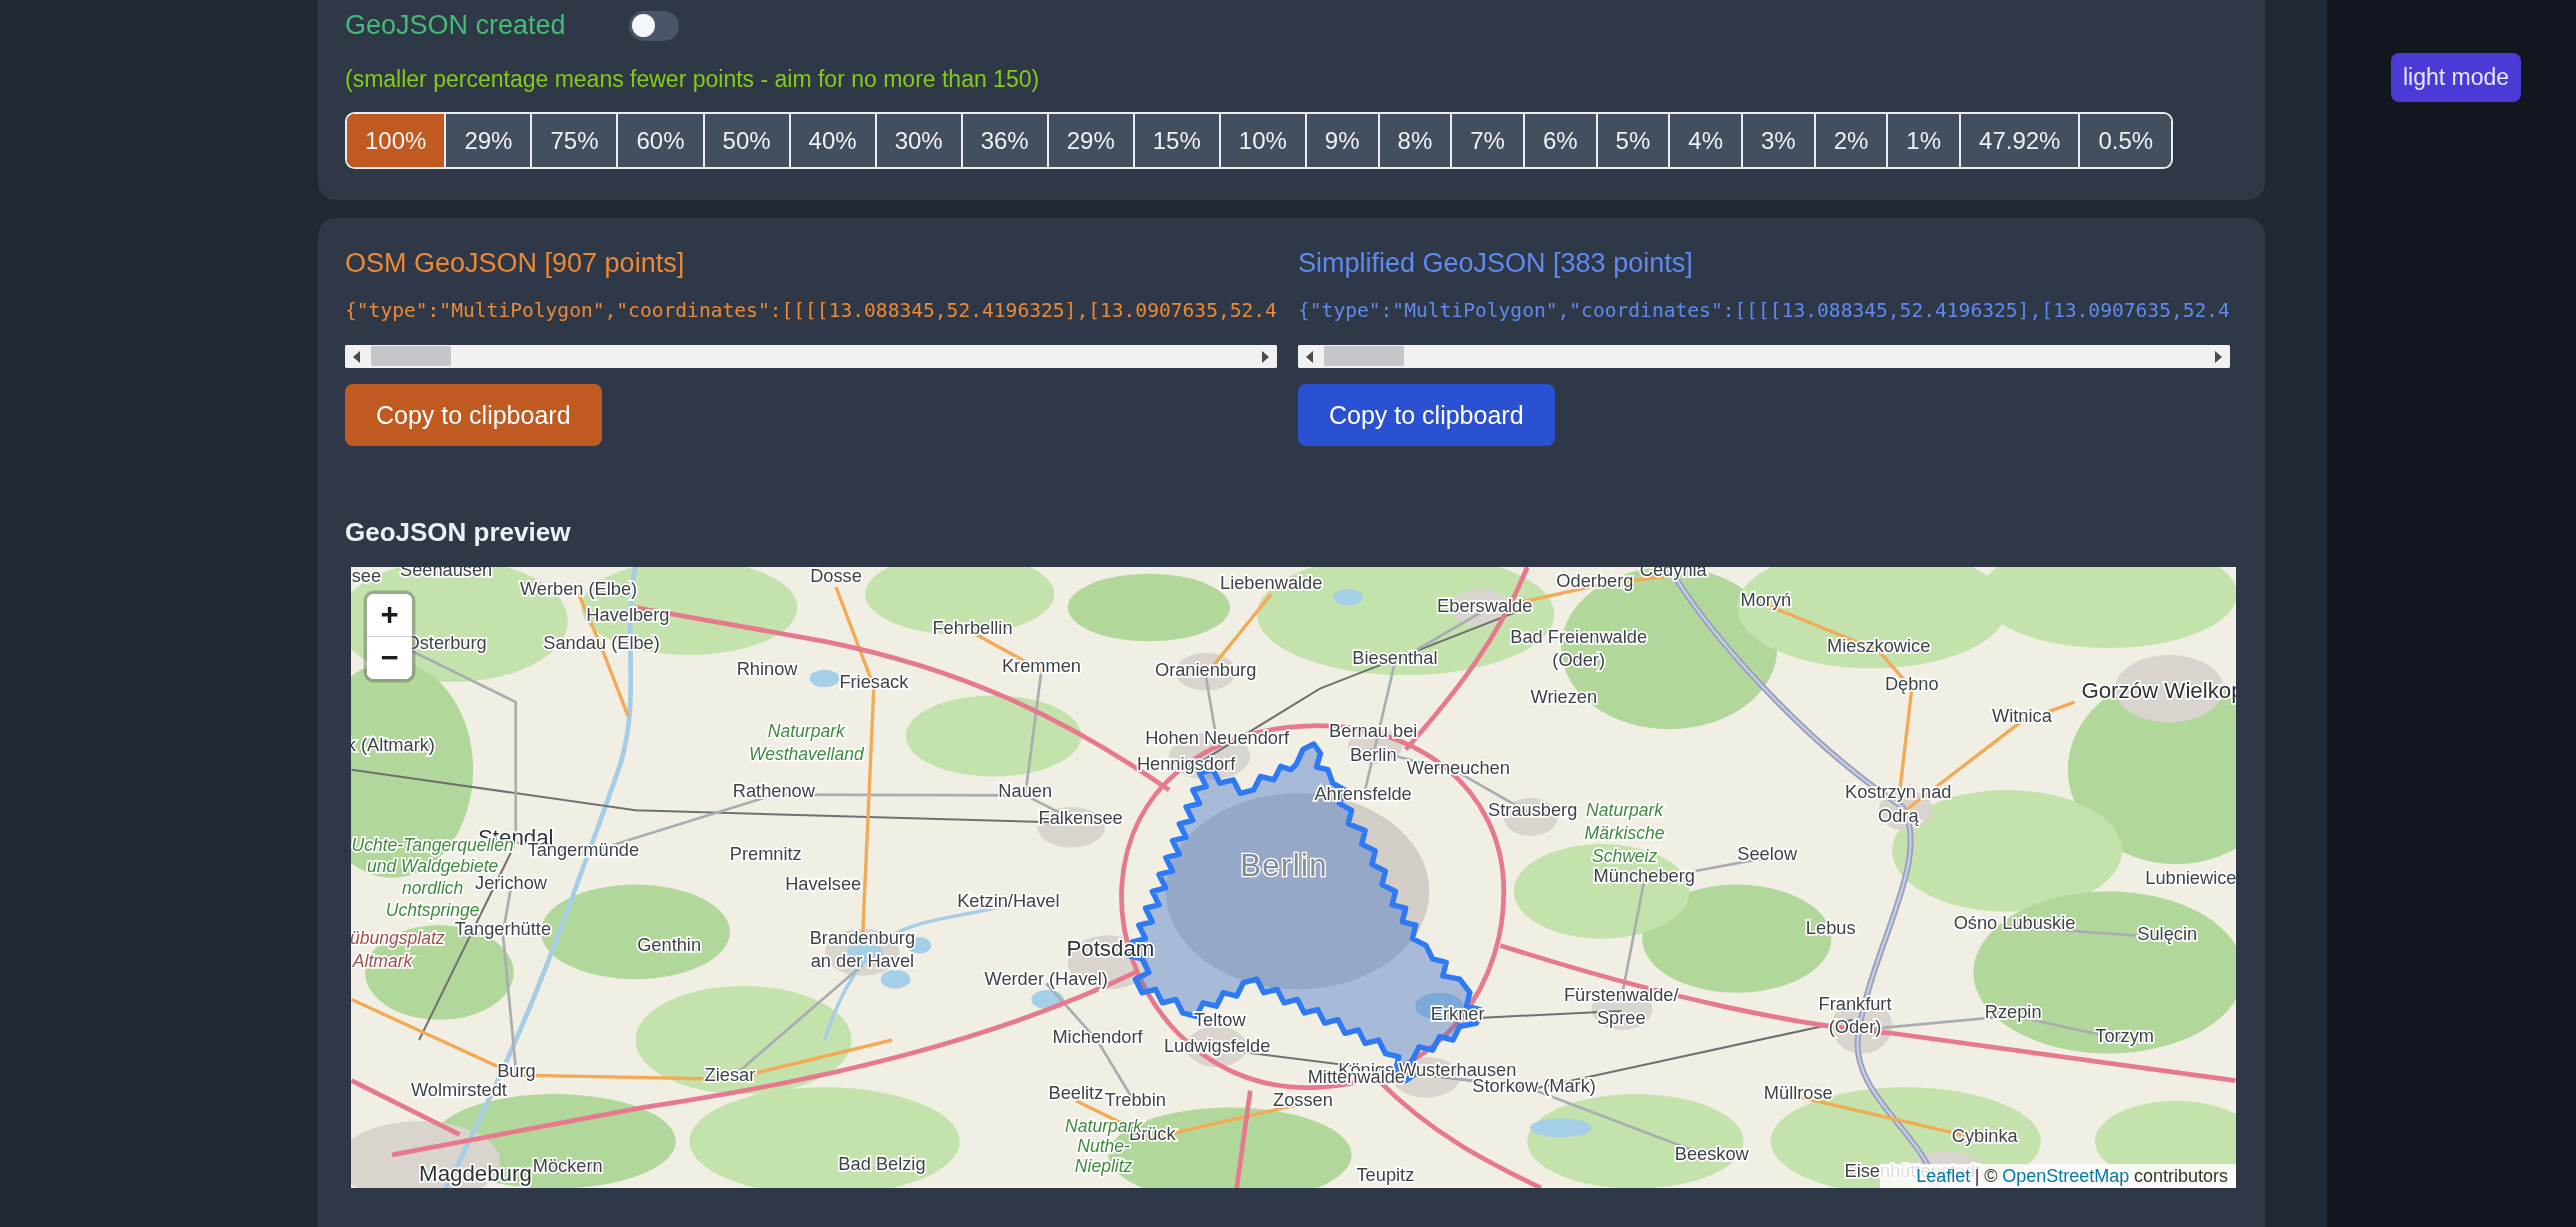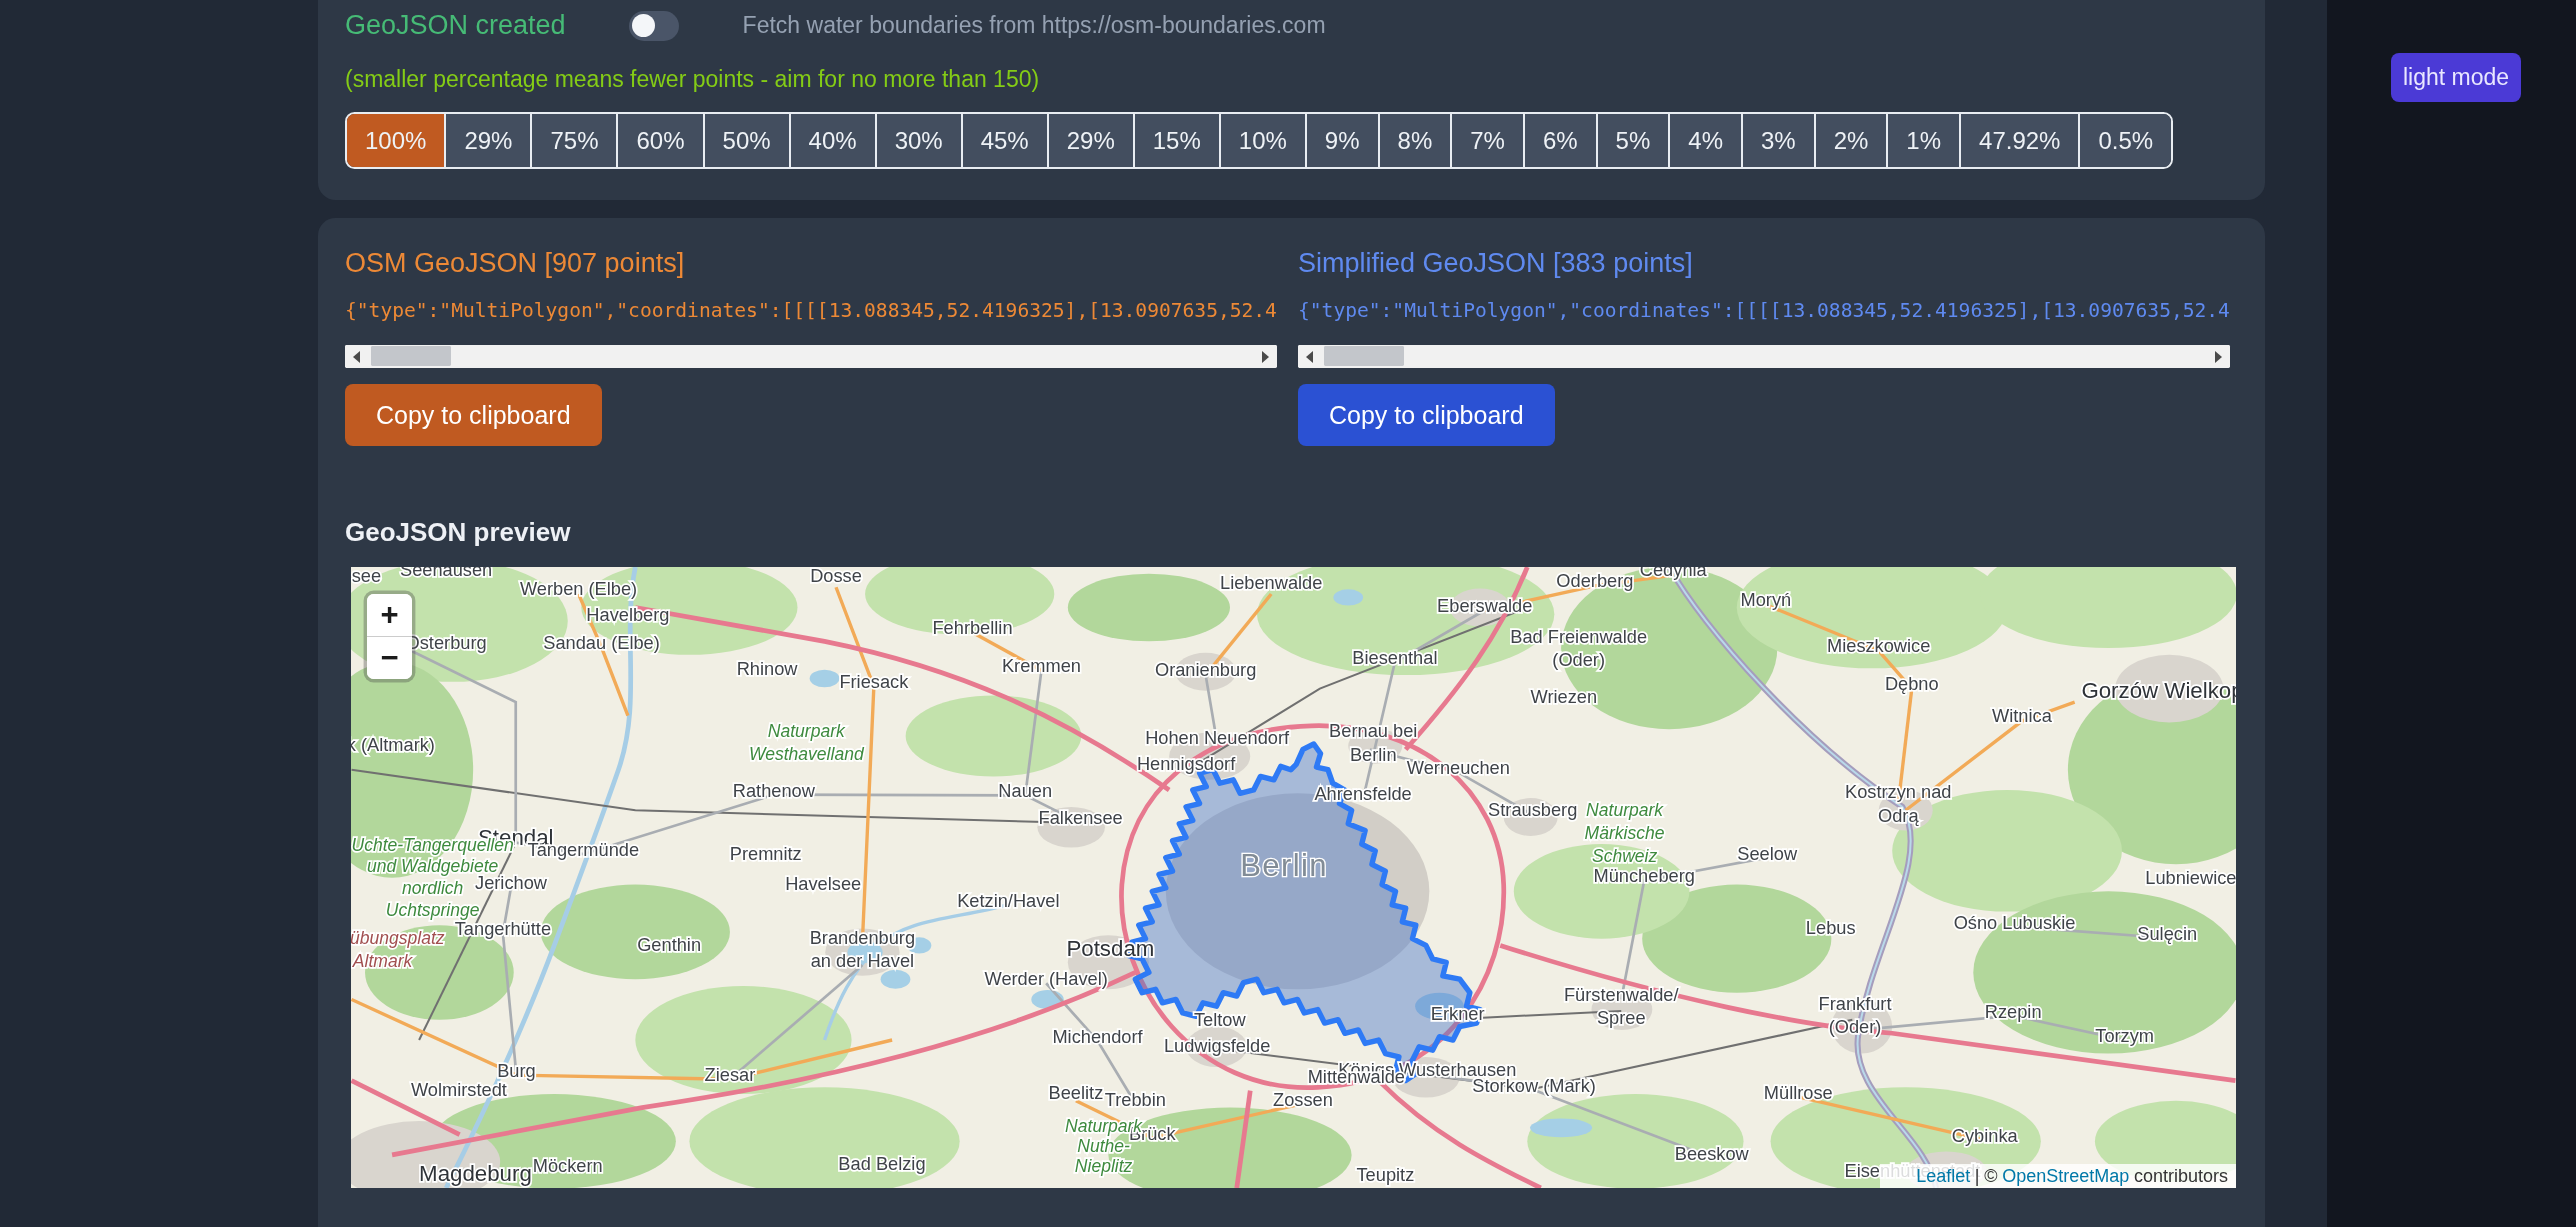--- a/index.html
+++ b/index.html
@@ -91,32 +91,31 @@
 <body>
 
 <div class="app">
 
   <div class="card card1">
     <div class="row1">
       <span class="created">GeoJSON created</span>
       <span class="toggle">
         <span class="knob"></span>
       </span>
-      <span class="fetch">Fetch water boundaries from https://osm-boundaries.com</span>
     </div>
     <div class="note">(smaller percentage means fewer points - aim for no more than 150)</div>
     <div class="pctgroup">
         <button class="pct sel">100%</button>
         <button class="pct">29%</button>
         <button class="pct">75%</button>
         <button class="pct">60%</button>
         <button class="pct">50%</button>
         <button class="pct">40%</button>
         <button class="pct">30%</button>
-        <button class="pct">45%</button>
+        <button class="pct">36%</button>
         <button class="pct">29%</button>
         <button class="pct">15%</button>
         <button class="pct">10%</button>
         <button class="pct">9%</button>
         <button class="pct">8%</button>
         <button class="pct">7%</button>
         <button class="pct">6%</button>
         <button class="pct">5%</button>
         <button class="pct">4%</button>
         <button class="pct">3%</button>

